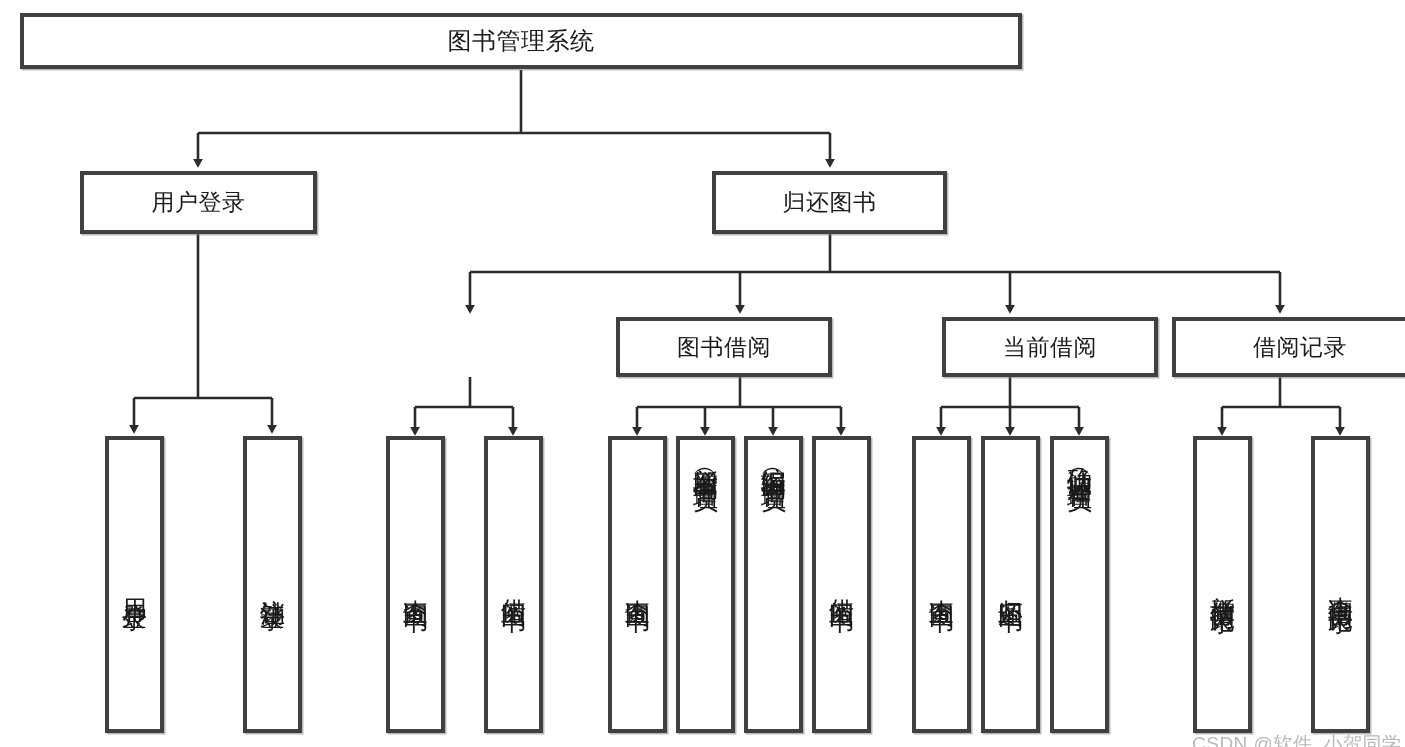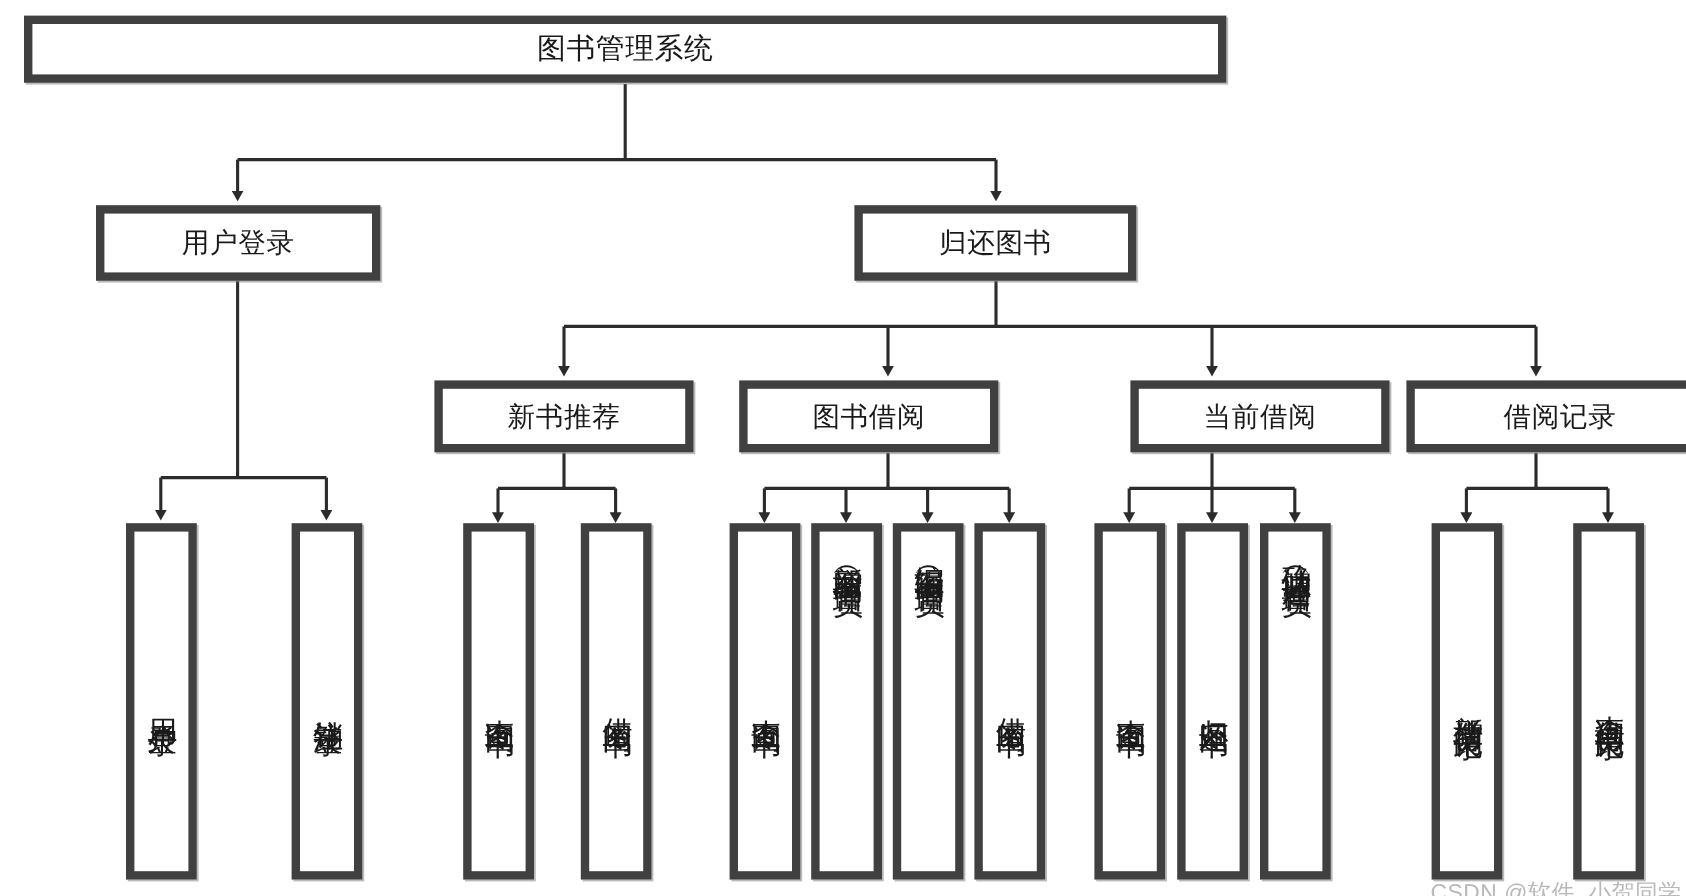--- a/index.html
+++ b/index.html
@@ -22,21 +22,21 @@
     left: 0;
     top: 0;
     width: 1405px;
     height: 747px;
     pointer-events: none;
   }
   .node {
     position: absolute;
     box-sizing: border-box;
     background: #ffffff;
-    border: 7px solid #404040;
+    border: 4px solid #404040;
     box-shadow: 1.5px 1.5px 0 0 rgba(130,130,130,0.55);
     display: flex;
     align-items: center;
     justify-content: center;
     color: #1a1a1a;
     z-index: 2;
   }
   .node .label {
     display: block;
     text-align: center;
@@ -136,23 +136,20 @@
     <span class="label">图书管理系统</span>
   </div>
 
   <div class="node horiz" style="left:80px; top:171px; width:237px; height:63px;">
     <span class="label">用户登录</span>
   </div>
   <div class="node horiz" style="left:712px; top:171px; width:235px; height:63px;">
     <span class="label">归还图书</span>
   </div>
 
-  <div class="node horiz" style="left:362px; top:317px; width:216px; height:60px;">
-    <span class="label">新书推荐</span>
-  </div>
   <div class="node horiz" style="left:616px; top:317px; width:216px; height:60px;">
     <span class="label">图书借阅</span>
   </div>
   <div class="node horiz" style="left:942px; top:317px; width:216px; height:60px;">
     <span class="label">当前借阅</span>
   </div>
   <div class="node horiz" style="left:1172px; top:317px; width:256px; height:60px;">
     <span class="label">借阅记录</span>
   </div>
 

